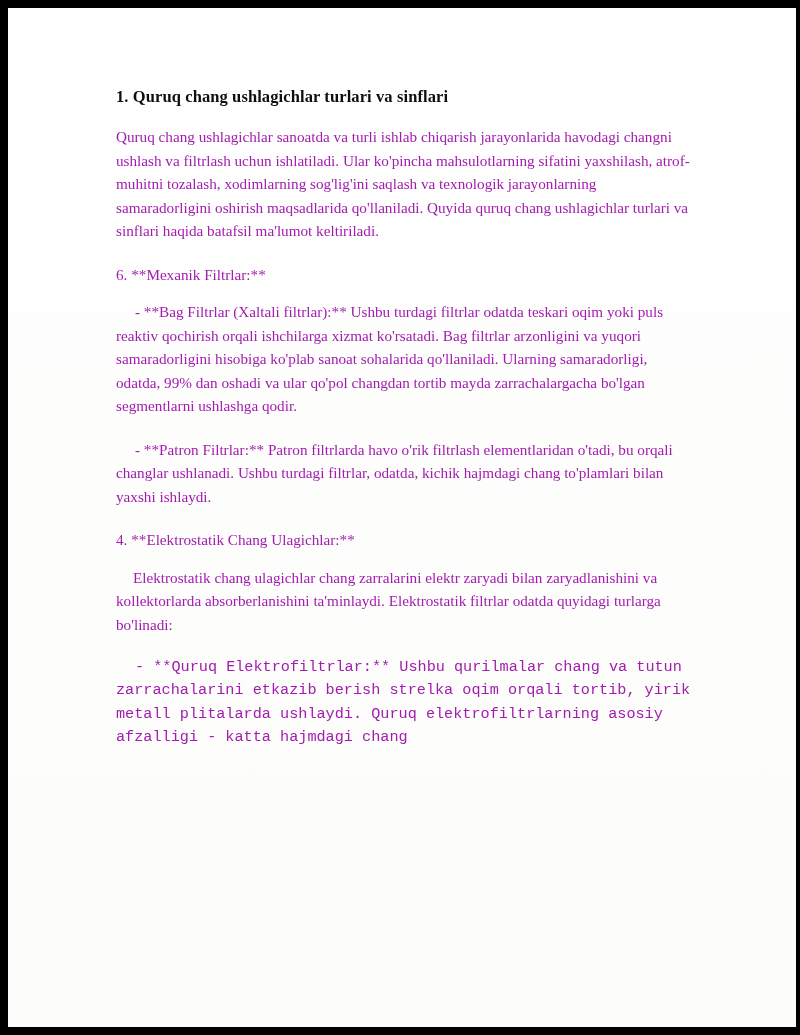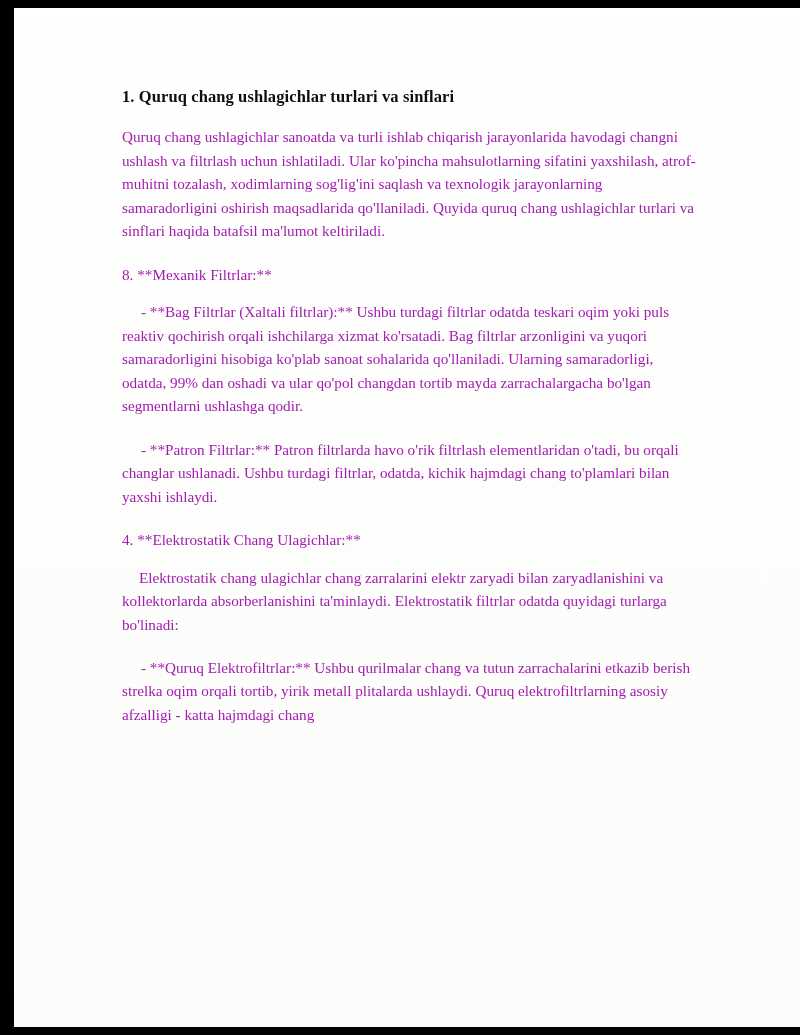--- a/index.html
+++ b/index.html
@@ -11,21 +11,21 @@
     width: 800px;
     height: 1035px;
     background: #000000;
     font-family: "Liberation Serif", "DejaVu Serif", serif;
     overflow: hidden;
   }
 
   
   .page-frame {
     position: absolute;
-    left: 8px;
+    left: 2px;
     top: 0;
     width: 775px;
     height: 1035px;
     background: #000000;
     box-sizing: border-box;
     padding-left: 36px;
   }
   .page-sheet {
     position: absolute;
     left: 6px;
@@ -56,21 +56,21 @@
   }
 
   p.para {
     font-size: 15.2px;
     line-height: 1.545;
     margin: 0 0 17px 0;
     color: #a21caf;
     text-align: left;
     -webkit-font-smoothing: antialiased;
   }
-  p.para:last-child { margin-bottom: 13px; }
+  p.para:last-child { margin-bottom: 13px; font-family: Liberation Mono, monospace; }
 
   
   p.indent-1 { text-indent: 17px; }
   p.indent-2 { text-indent: 19px; }
 
   
   p.gap-lg { margin-bottom: 20px; }
   p.gap-sm { margin-bottom: 14px; }
 
   
@@ -88,21 +88,21 @@
 <div class="page-frame">
   <div class="page-sheet">
     <div class="paper-tint"></div>
 
     <div class="content">
 
       <h1 class="doc-heading">1. Quruq chang ushlagichlar turlari va sinflari</h1>
 
       <p class="para gap-lg">Quruq chang ushlagichlar sanoatda va turli ishlab chiqarish jarayonlarida havodagi changni ushlash va filtrlash uchun ishlatiladi. Ular ko'pincha mahsulotlarning sifatini yaxshilash, atrof-muhitni tozalash, xodimlarning sog'lig'ini saqlash va texnologik jarayonlarning samaradorligini oshirish maqsadlarida qo'llaniladi. Quyida quruq chang ushlagichlar turlari va sinflari haqida batafsil ma'lumot keltiriladi.</p>
 
-      <p class="para gap-sm">8. **Mexanik Filtrlar:**</p>
+      <p class="para gap-sm">6. **Mexanik Filtrlar:**</p>
 
 
       <p class="para indent-2 gap-lg">- **Bag Filtrlar (Xaltali filtrlar):** Ushbu turdagi filtrlar odatda teskari oqim yoki puls reaktiv qochirish orqali ishchilarga xizmat ko'rsatadi. Bag filtrlar arzonligini va yuqori samaradorligini hisobiga ko'plab sanoat sohalarida qo'llaniladi. Ularning samaradorligi, odatda, 99% dan oshadi va ular qo'pol changdan tortib mayda zarrachalargacha bo'lgan segmentlarni ushlashga qodir.</p>
 
       <p class="para indent-2 gap-lg">- **Patron Filtrlar:** Patron filtrlarda havo o'rik filtrlash elementlaridan o'tadi, bu orqali changlar ushlanadi. Ushbu turdagi filtrlar, odatda, kichik hajmdagi chang to'plamlari bilan yaxshi ishlaydi.</p>
 
       <p class="para gap-sm">4. **Elektrostatik Chang Ulagichlar:**</p>
 
       <p class="para indent-1 gap-lg">Elektrostatik chang ulagichlar chang zarralarini elektr zaryadi bilan zaryadlanishini va kollektorlarda absorberlanishini ta'minlaydi. Elektrostatik filtrlar odatda quyidagi turlarga bo'linadi:</p>
 

